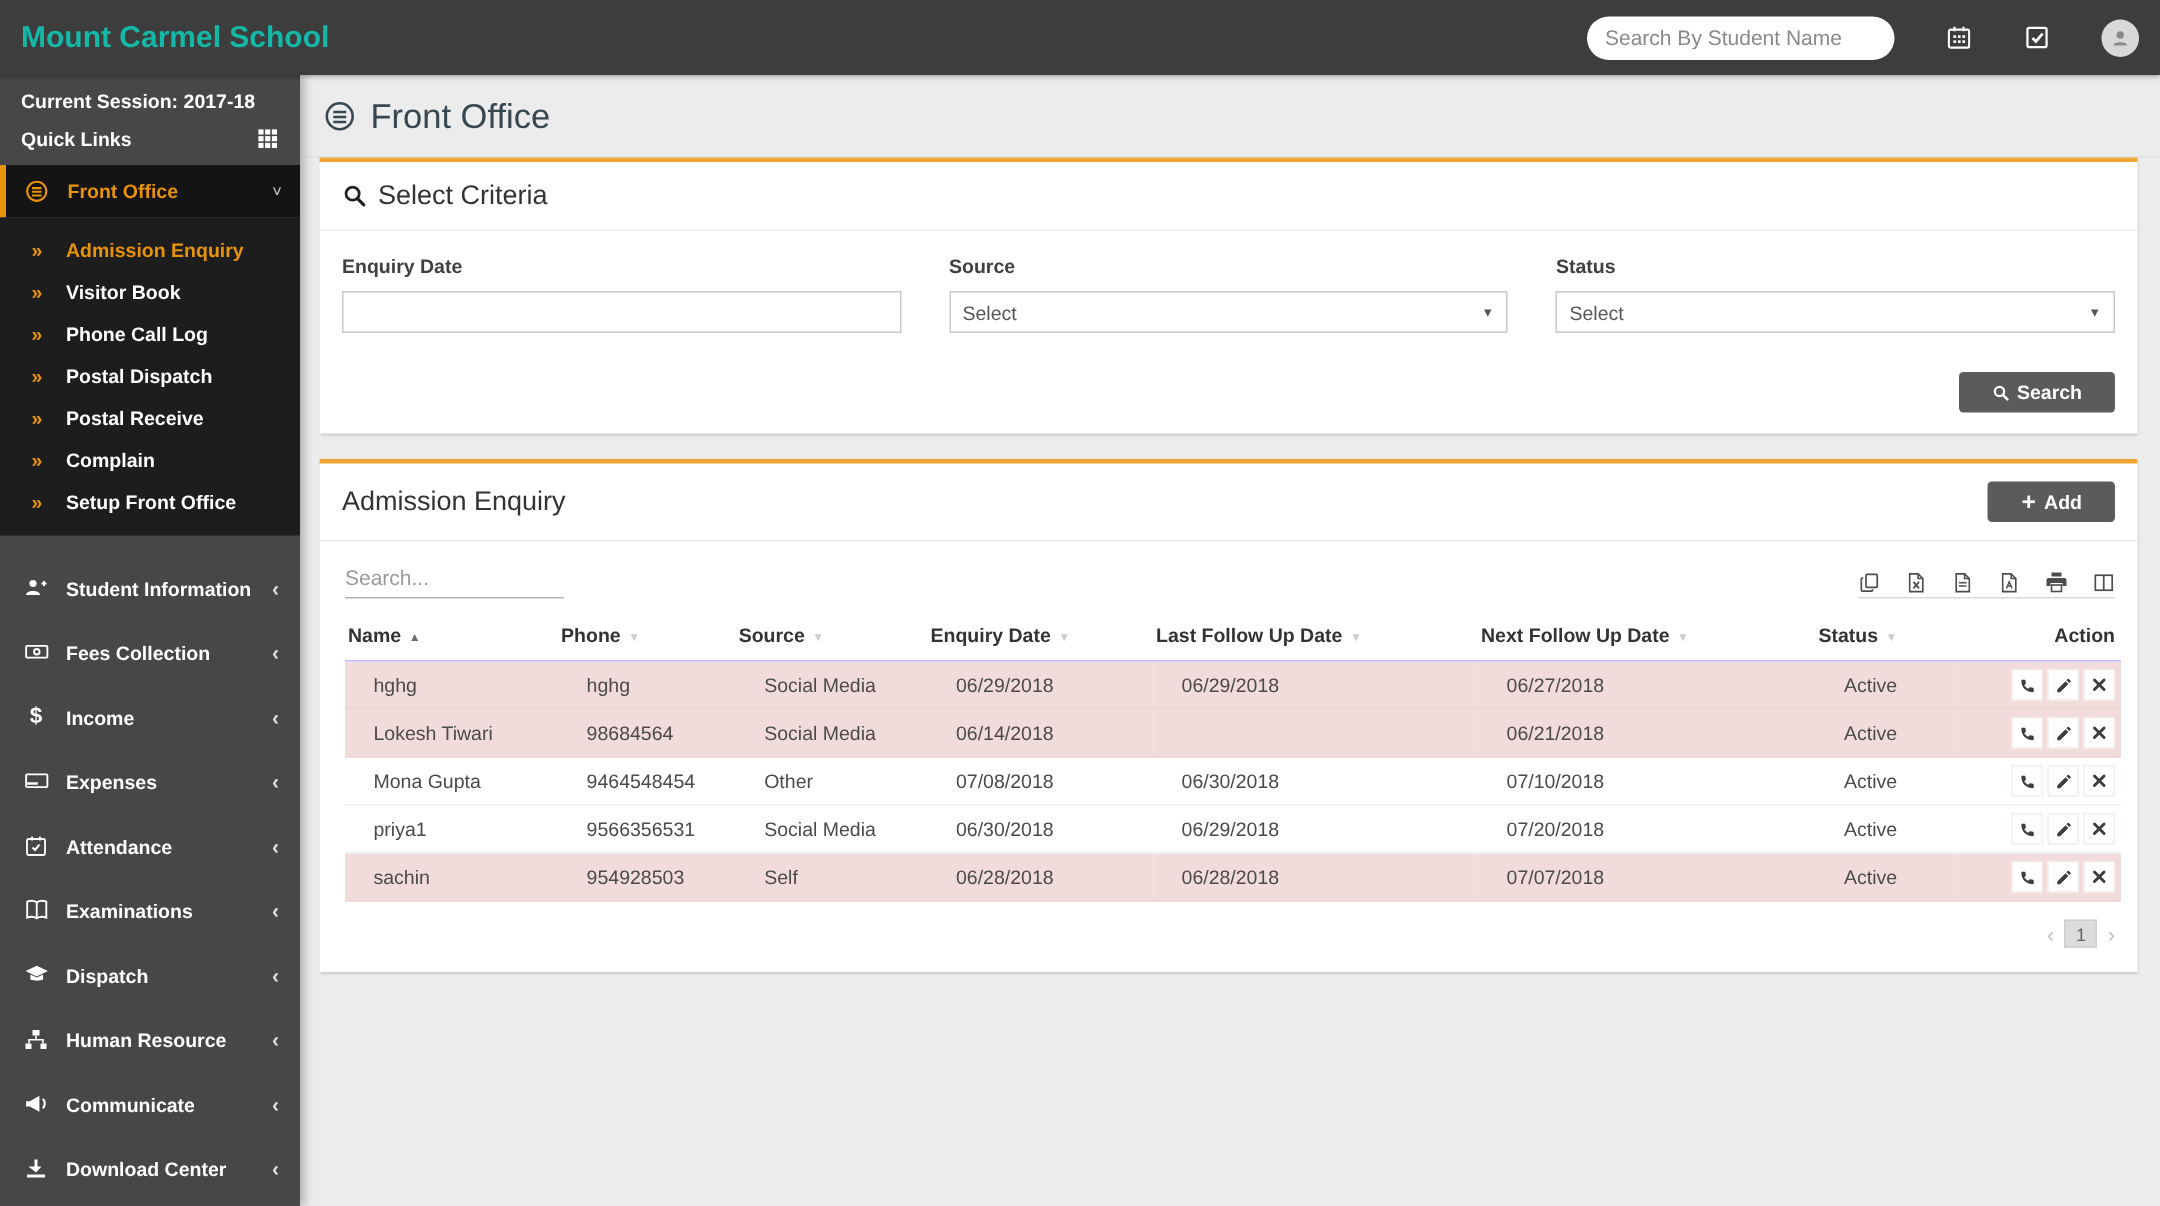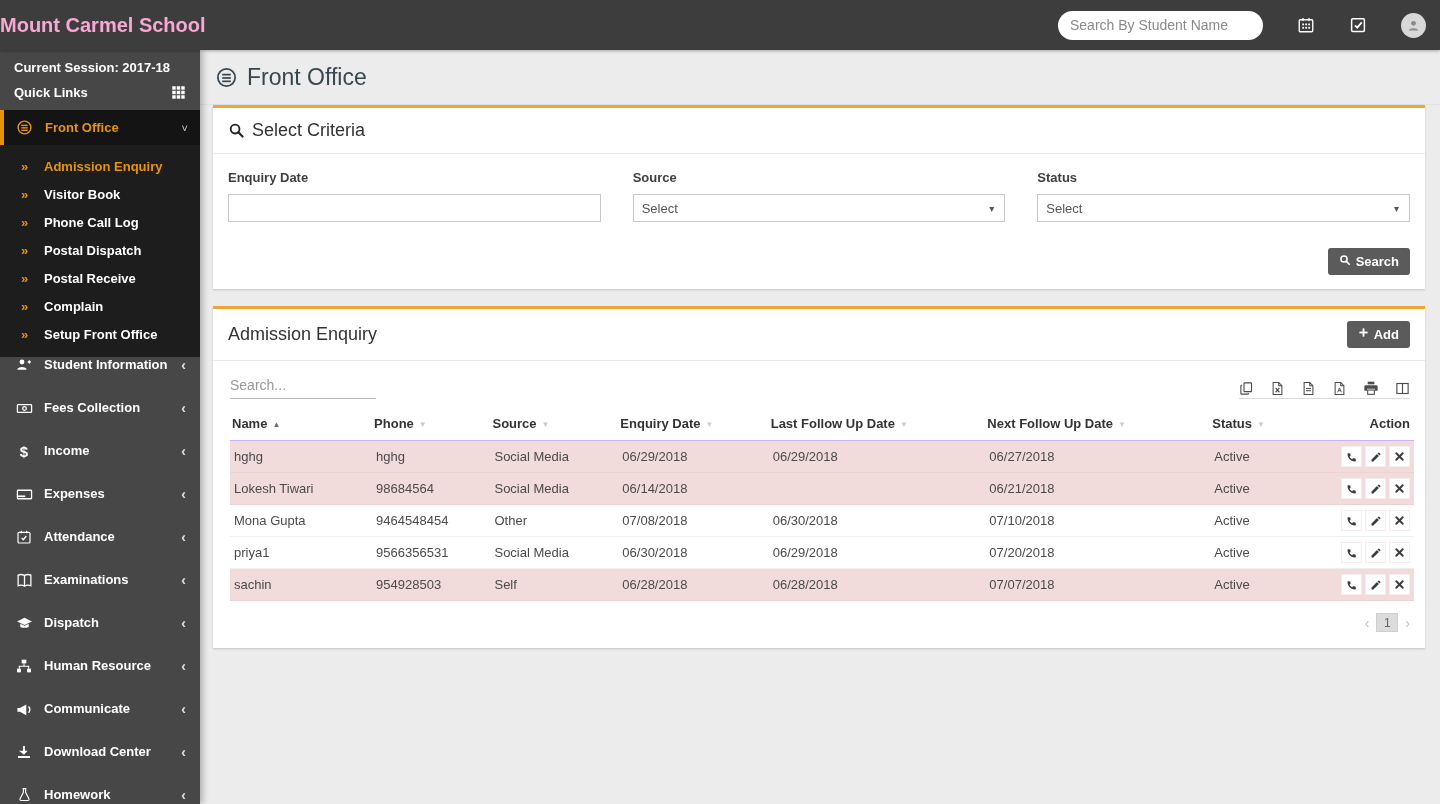--- a/index.html
+++ b/index.html
@@ -8,21 +8,21 @@
 
   
   .topbar { position:absolute; left:0; top:0; width:1440px; height:50px; background:#3d3d3d;
             display:flex; align-items:center; z-index:30; box-shadow:0 1px 3px rgba(0,0,0,.3); }
   .logo-zone { width:200px; display:flex; align-items:center; padding-left:13px; flex:0 0 200px; }
   .logo-pill { background:#8dc63f; border-radius:16px; height:32px; display:flex; align-items:center;
                padding:0 14px 0 4px; gap:6px; }
   .logo-book { width:26px; height:26px; }
   .logo-text { color:#fff; font-weight:bold; font-size:15px; letter-spacing:.5px;
                text-shadow:1px 1px 0 #3a3a3a, -1px 1px 0 #3a3a3a, 1px -1px 0 #3a3a3a, -1px -1px 0 #3a3a3a; }
-  .school-name { color:#f9a8d4; font-size:20px; font-weight:bold; margin-left:0; }
+  .school-name { color:#14b8a6; font-size:20px; font-weight:bold; margin-left:14px; }
   .topbar-right { margin-left:auto; display:flex; align-items:center; gap:34px; padding-right:14px; }
   .search-pill { background:#fff; border-radius:15px; height:29px; width:205px; display:flex;
                  align-items:center; padding:0 12px; }
   .search-pill input { border:none; outline:none; flex:1; font-size:14px; color:#444;
                        font-family:"Liberation Sans", sans-serif; background:transparent; }
   .search-pill input::placeholder { color:#8a8a8a; }
   .top-ico { color:#fff; display:flex; align-items:center; cursor:pointer; }
   .avatar { width:25px; height:25px; border-radius:50%; background:#d8d8d8; display:flex;
             align-items:center; justify-content:center; color:#777; font-size:12px; }
 
@@ -34,21 +34,21 @@
                     align-items:center; justify-content:space-between; cursor:pointer; }
   .menu-active { height:35px; background:#141414; border-left:4px solid #e8940a; display:flex;
                  align-items:center; padding:0 12px 0 12px; color:#e8940a; cursor:pointer; }
   .menu-active .m-label { font-size:13px; font-weight:bold; margin-left:12px; }
   .menu-active .m-caret { margin-left:auto; color:#cfcfcf; font-size:11px; }
   .submenu { background:#1d1d1d; padding:7px 0 9px 0; }
   .sub-item { height:28px; display:flex; align-items:center; padding-left:21px; cursor:pointer; }
   .sub-item .chev { color:#e8940a; font-size:13px; width:23px; font-weight:bold; }
   .sub-item .s-label { font-size:13px; font-weight:bold; color:#fff; }
   .sub-item.active .s-label { color:#e8940a; }
-  .nav-item { height:43px; display:flex; align-items:flex-start; padding:0 14px 0 15px; cursor:pointer; }
+  .nav-item { height:43px; display:flex; align-items:flex-end; padding:0 14px 0 15px; cursor:pointer; }
   .nav-ico { width:18px; display:flex; justify-content:center; color:#fff; }
   .ico-txt { font-size:15px; font-weight:bold; }
   .nav-label { font-size:13px; font-weight:bold; margin-left:11px; }
   .nav-caret { margin-left:auto; color:#e0e0e0; font-size:14px; font-weight:bold; }
 
   
   .main { position:absolute; left:200px; top:50px; width:1240px; height:754px; overflow:hidden; }
   .page-title-bar { height:55px; display:flex; align-items:center; padding-left:15px;
                     color:#37474f; border-bottom:1px solid #e2e2e2; }
   .page-title-bar .pt-ico { display:flex; margin-right:9px; color:#37474f; }
@@ -63,39 +63,39 @@
 
   .criteria-body { display:grid; grid-template-columns:1fr 1fr 1fr; column-gap:32px; padding:16px 15px 6px 15px; }
   .field label { display:block; font-size:13px; font-weight:bold; color:#404040; margin-bottom:9px; }
   .field input[type=text] { width:100%; height:28px; border:1px solid #c9c9c9; font-size:13px;
                             padding:0 8px; outline:none; font-family:"Liberation Sans", sans-serif; }
   .select-box { width:100%; height:28px; border:1px solid #c9c9c9; display:flex; align-items:center;
                 padding:0 10px 0 8px; font-size:13px; color:#555; cursor:pointer; }
   .select-box .caret { margin-left:auto; color:#555; font-size:10px; }
   .criteria-actions { padding:20px 15px 14px 15px; display:flex; justify-content:flex-end; }
   .btn-dark { background:#5b5b5b; color:#fff; border:none; border-radius:3px; font-size:13px;
-              font-weight:bold; padding:6px 11px; display:inline-flex; align-items:flex-start; gap:5px;
+              font-weight:bold; padding:6px 22px; display:inline-flex; align-items:center; gap:5px;
               cursor:pointer; font-family:"Liberation Sans", sans-serif; }
 
   .table-toolbar { display:flex; justify-content:space-between; align-items:flex-end; padding:13px 15px 2px 17px; }
   .tbl-search { border:none; border-bottom:1px solid #b5b5b5; width:146px; font-size:14px; color:#555;
                 padding:3px 0 5px 0; outline:none; font-family:"Liberation Sans", sans-serif; background:transparent; }
   .tbl-search::placeholder { color:#9a9a9a; }
   .export-icons { display:flex; gap:16px; align-items:center; color:#4c4c4c; padding-bottom:2px;
                   border-bottom:1px solid #d9d9d9; }
   .export-icons span { display:flex; cursor:pointer; }
 
   .table-wrap { padding:6px 11px 0 17px; }
   table { width:100%; border-collapse:collapse; font-size:13px; color:#4a4a4a; }
   th { text-align:left; font-weight:bold; color:#333; padding:9px 4px 9px 2px; border-bottom:1px solid #c4b5fd;
        font-size:13px; white-space:nowrap; cursor:pointer; }
   th .sort-asc { color:#6d6d6d; font-size:8px; margin-left:5px; vertical-align:1px; }
   th .sort-desc { color:#cccccc; font-size:8px; margin-left:5px; vertical-align:1px; }
   th.action-col, td.action-cell { text-align:right; }
-  td { padding:5px 4px 5px 4px; border-bottom:1px solid #efefef; height:19px; }
+  td { padding:5px 4px 5px 19px; border-bottom:1px solid #efefef; height:19px; }
   tr.highlight td { background:#f2dcdb; border-bottom:1px solid #ecd2d1; }
   .act-btn { display:inline-flex; width:21px; height:21px; background:#fff; border:1px solid #f5eded;
              align-items:center; justify-content:center; color:#3d3d3d; margin-left:3px; cursor:pointer;
              vertical-align:middle; }
   .pagination { display:flex; justify-content:flex-end; align-items:center; padding:12px 15px 16px 0;
                 color:#b9c0c9; font-size:13px; gap:7px; }
   .page-num { min-width:22px; height:19px; line-height:19px; text-align:center; background:#dcdcdc;
               border:1px solid #cfcfcf; color:#666; font-size:12px; cursor:pointer; }
   .page-arrow { cursor:pointer; font-size:14px; }
 </style>

